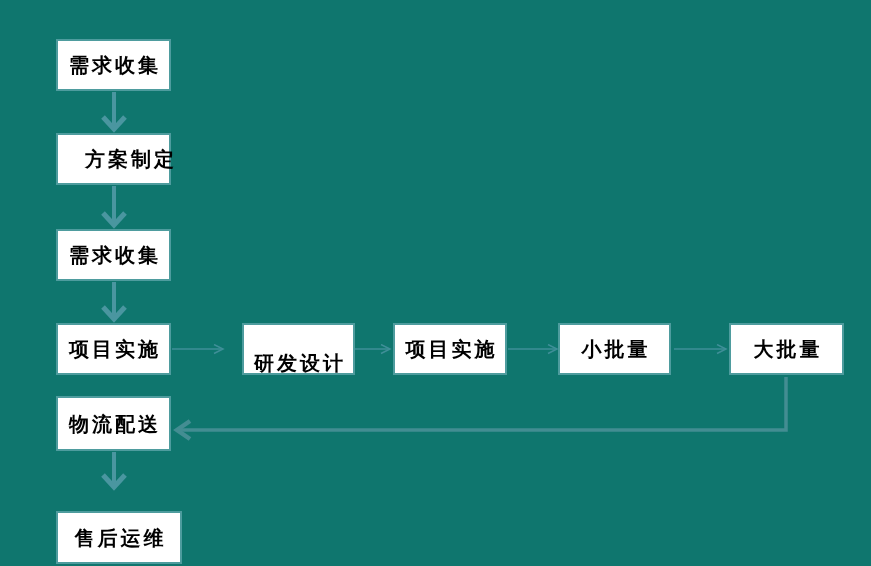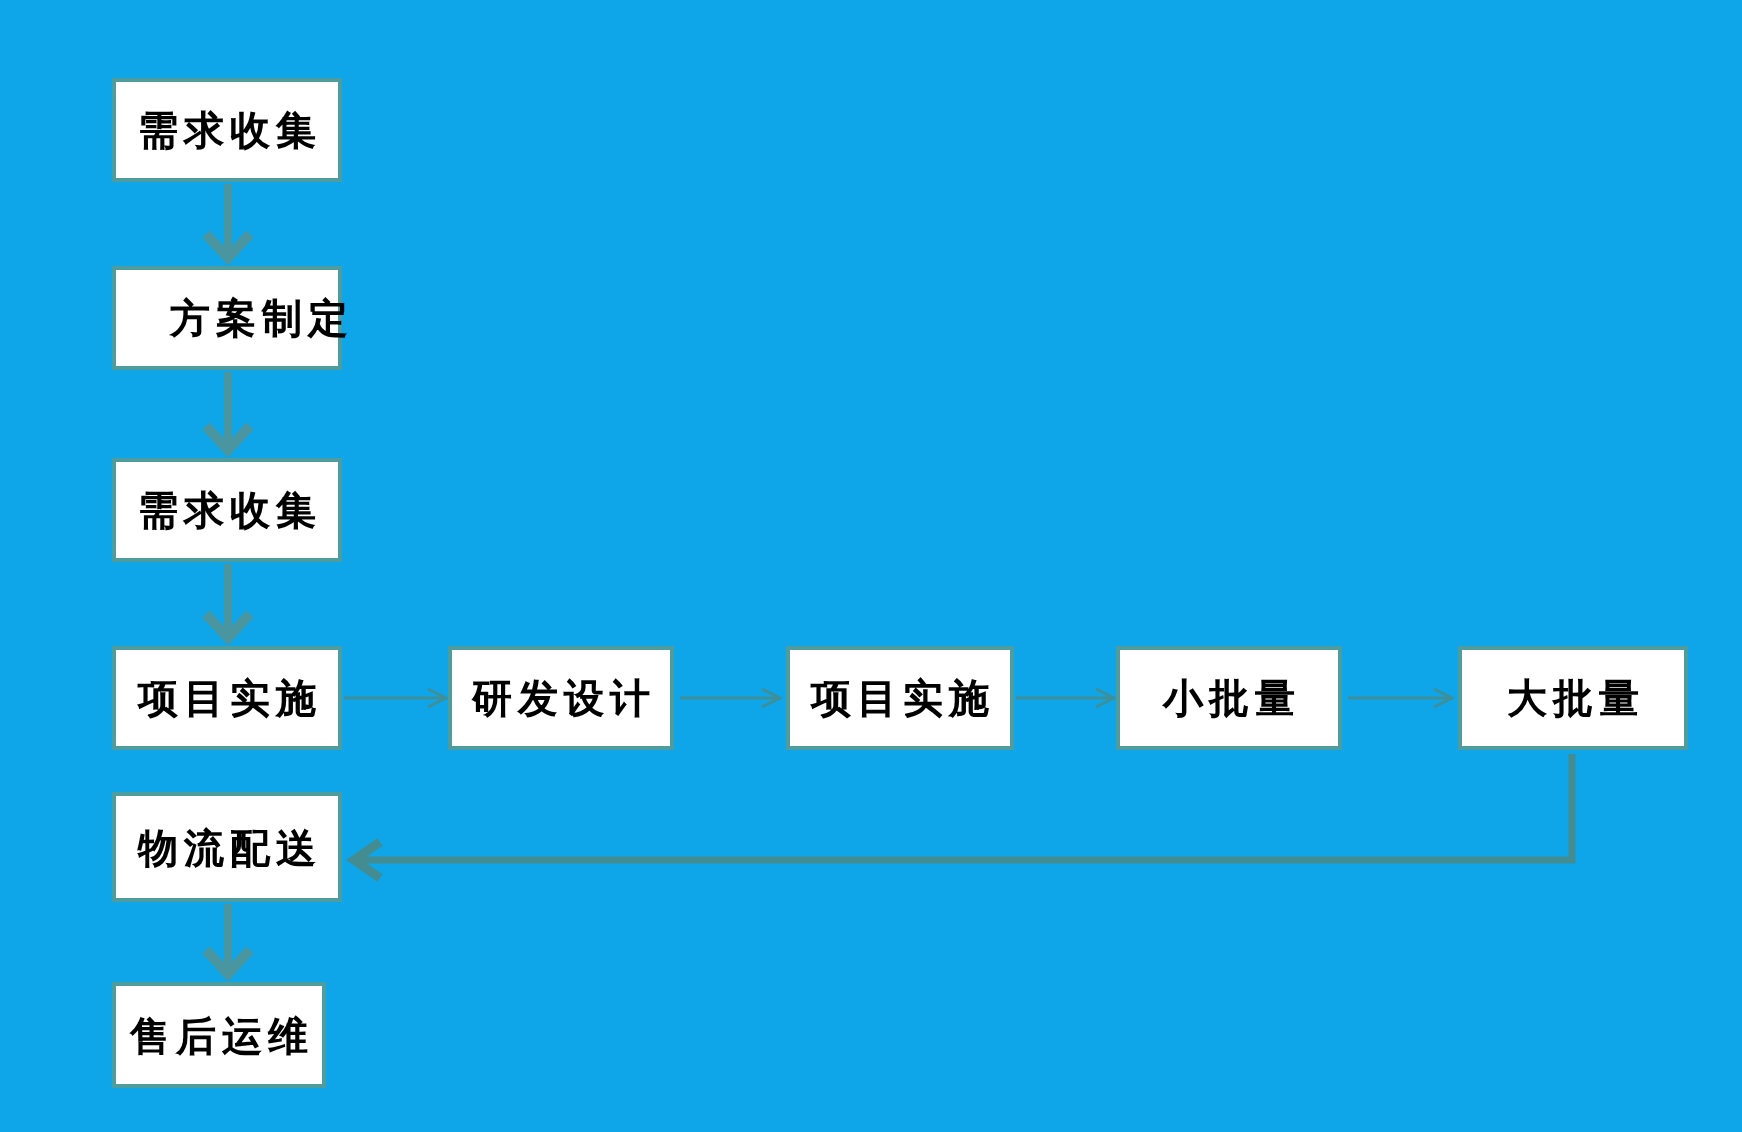--- a/index.html
+++ b/index.html
@@ -5,22 +5,23 @@
   html, body {
     margin: 0;
     padding: 0;
     background: #ffffff;
     font-family: "DejaVu Sans", "Liberation Sans", sans-serif;
   }
   .canvas {
     position: relative;
     width: 871px;
     height: 566px;
-    background: #0ea5e9;
+    background: #0f766e;
     overflow: hidden;
+    font-family: Liberation Serif, serif;
   }
   #connector-layer {
     position: absolute;
     left: 0;
     top: 0;
     width: 871px;
     height: 566px;
   }
   #nodes-layer {
     position: absolute;
@@ -85,32 +86,32 @@
       </div>
       <div class="flow-node" style="left: 56px; top: 133px; width: 115px; height: 52px; border: 2px solid rgb(78, 156, 158); background: rgb(255, 255, 255); padding-left: 32px;">
         <span class="node-label" style="color: rgb(0, 0, 0);">方案制定</span>
       </div>
       <div class="flow-node" style="left: 56px; top: 229px; width: 115px; height: 52px; border: 2px solid rgb(78, 156, 158); background: rgb(255, 255, 255);">
         <span class="node-label" style="color: rgb(0, 0, 0);">需求收集</span>
       </div>
       <div class="flow-node" style="left: 56px; top: 323px; width: 115px; height: 52px; border: 2px solid rgb(78, 156, 158); background: rgb(255, 255, 255);">
         <span class="node-label" style="color: rgb(0, 0, 0);">项目实施</span>
       </div>
-      <div class="flow-node" style="left: 224px; top: 323px; width: 113px; height: 52px; border: 2px solid rgb(78, 156, 158); background: rgb(255, 255, 255);">
+      <div class="flow-node" style="left: 242px; top: 323px; width: 113px; height: 52px; border: 2px solid rgb(78, 156, 158); background: rgb(255, 255, 255); align-items: flex-end;">
         <span class="node-label" style="color: rgb(0, 0, 0);">研发设计</span>
       </div>
       <div class="flow-node" style="left: 393px; top: 323px; width: 114px; height: 52px; border: 2px solid rgb(78, 156, 158); background: rgb(255, 255, 255);">
         <span class="node-label" style="color: rgb(0, 0, 0);">项目实施</span>
       </div>
       <div class="flow-node" style="left: 558px; top: 323px; width: 113px; height: 52px; border: 2px solid rgb(78, 156, 158); background: rgb(255, 255, 255);">
         <span class="node-label" style="color: rgb(0, 0, 0);">小批量</span>
       </div>
       <div class="flow-node" style="left: 729px; top: 323px; width: 115px; height: 52px; border: 2px solid rgb(78, 156, 158); background: rgb(255, 255, 255);">
         <span class="node-label" style="color: rgb(0, 0, 0);">大批量</span>
       </div>
       <div class="flow-node" style="left: 56px; top: 396px; width: 115px; height: 55px; border: 2px solid rgb(78, 156, 158); background: rgb(255, 255, 255);">
         <span class="node-label" style="color: rgb(0, 0, 0);">物流配送</span>
       </div>
-      <div class="flow-node" style="left: 56px; top: 491px; width: 107px; height: 53px; border: 2px solid rgb(78, 156, 158); background: rgb(255, 255, 255);">
+      <div class="flow-node" style="left: 56px; top: 511px; width: 126px; height: 53px; border: 2px solid rgb(78, 156, 158); background: rgb(255, 255, 255);">
         <span class="node-label" style="color: rgb(0, 0, 0);">售后运维</span>
       </div>
     </div>
 </div>
 
 </body></html>

